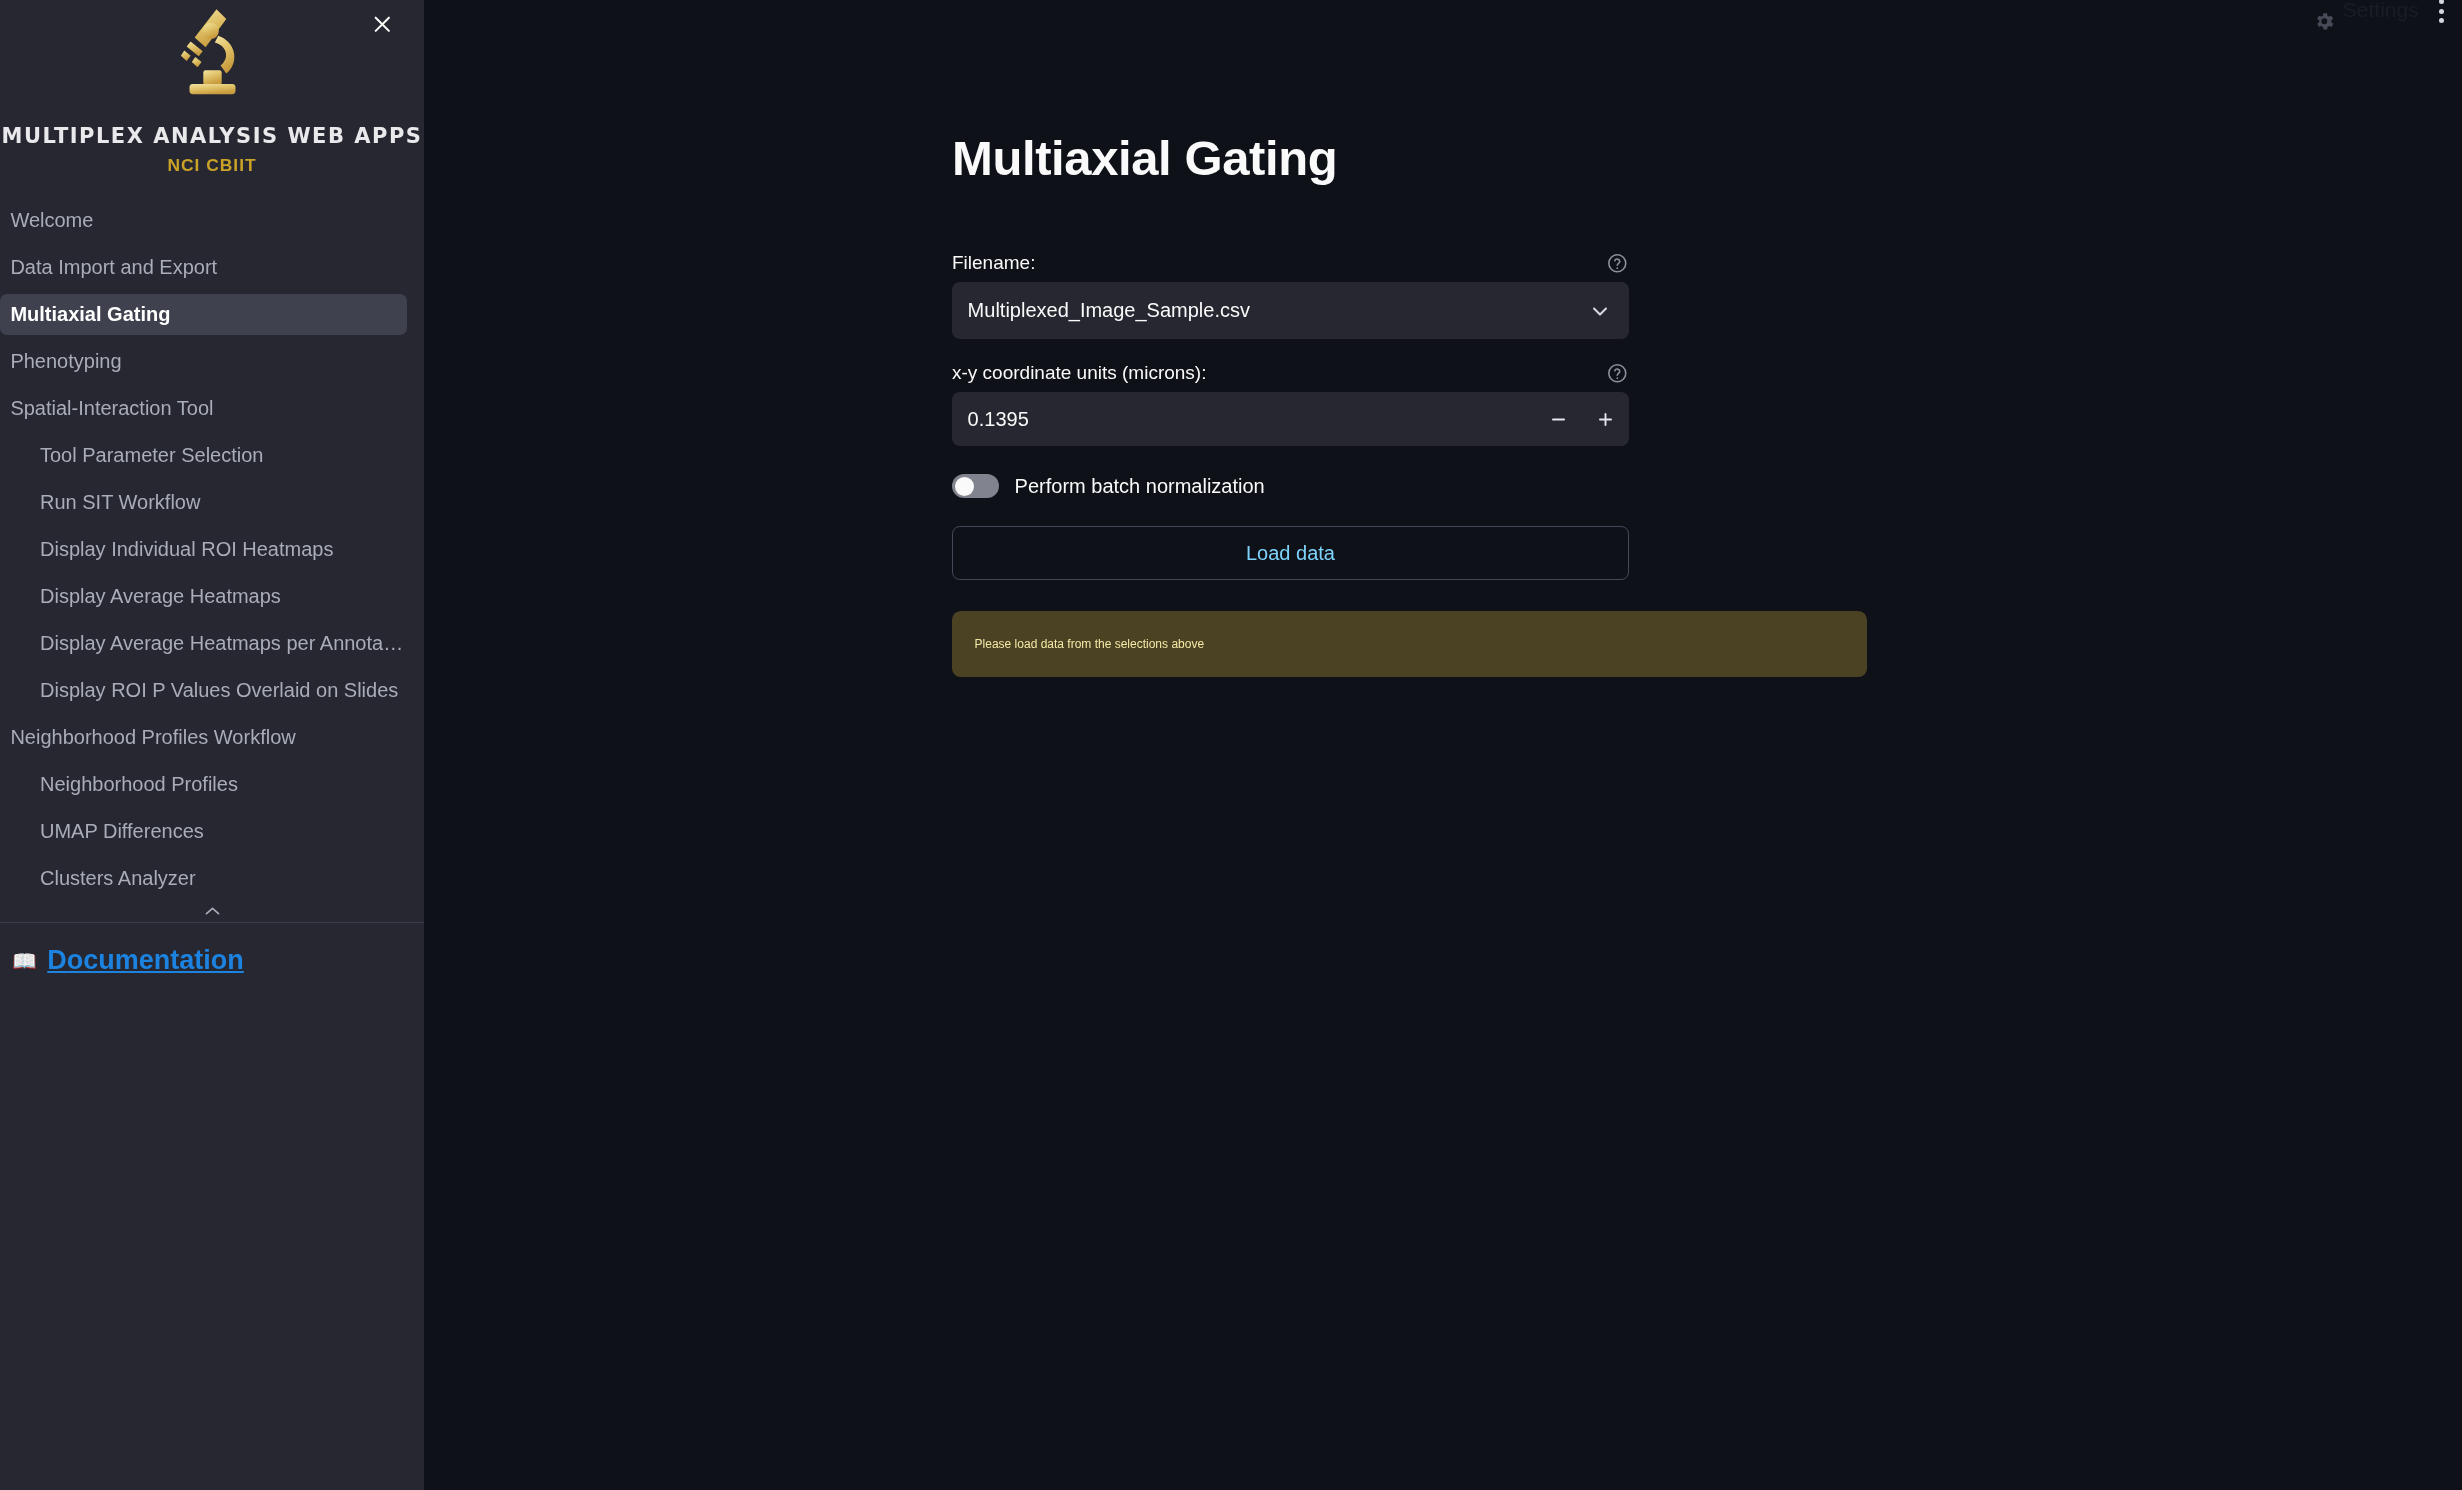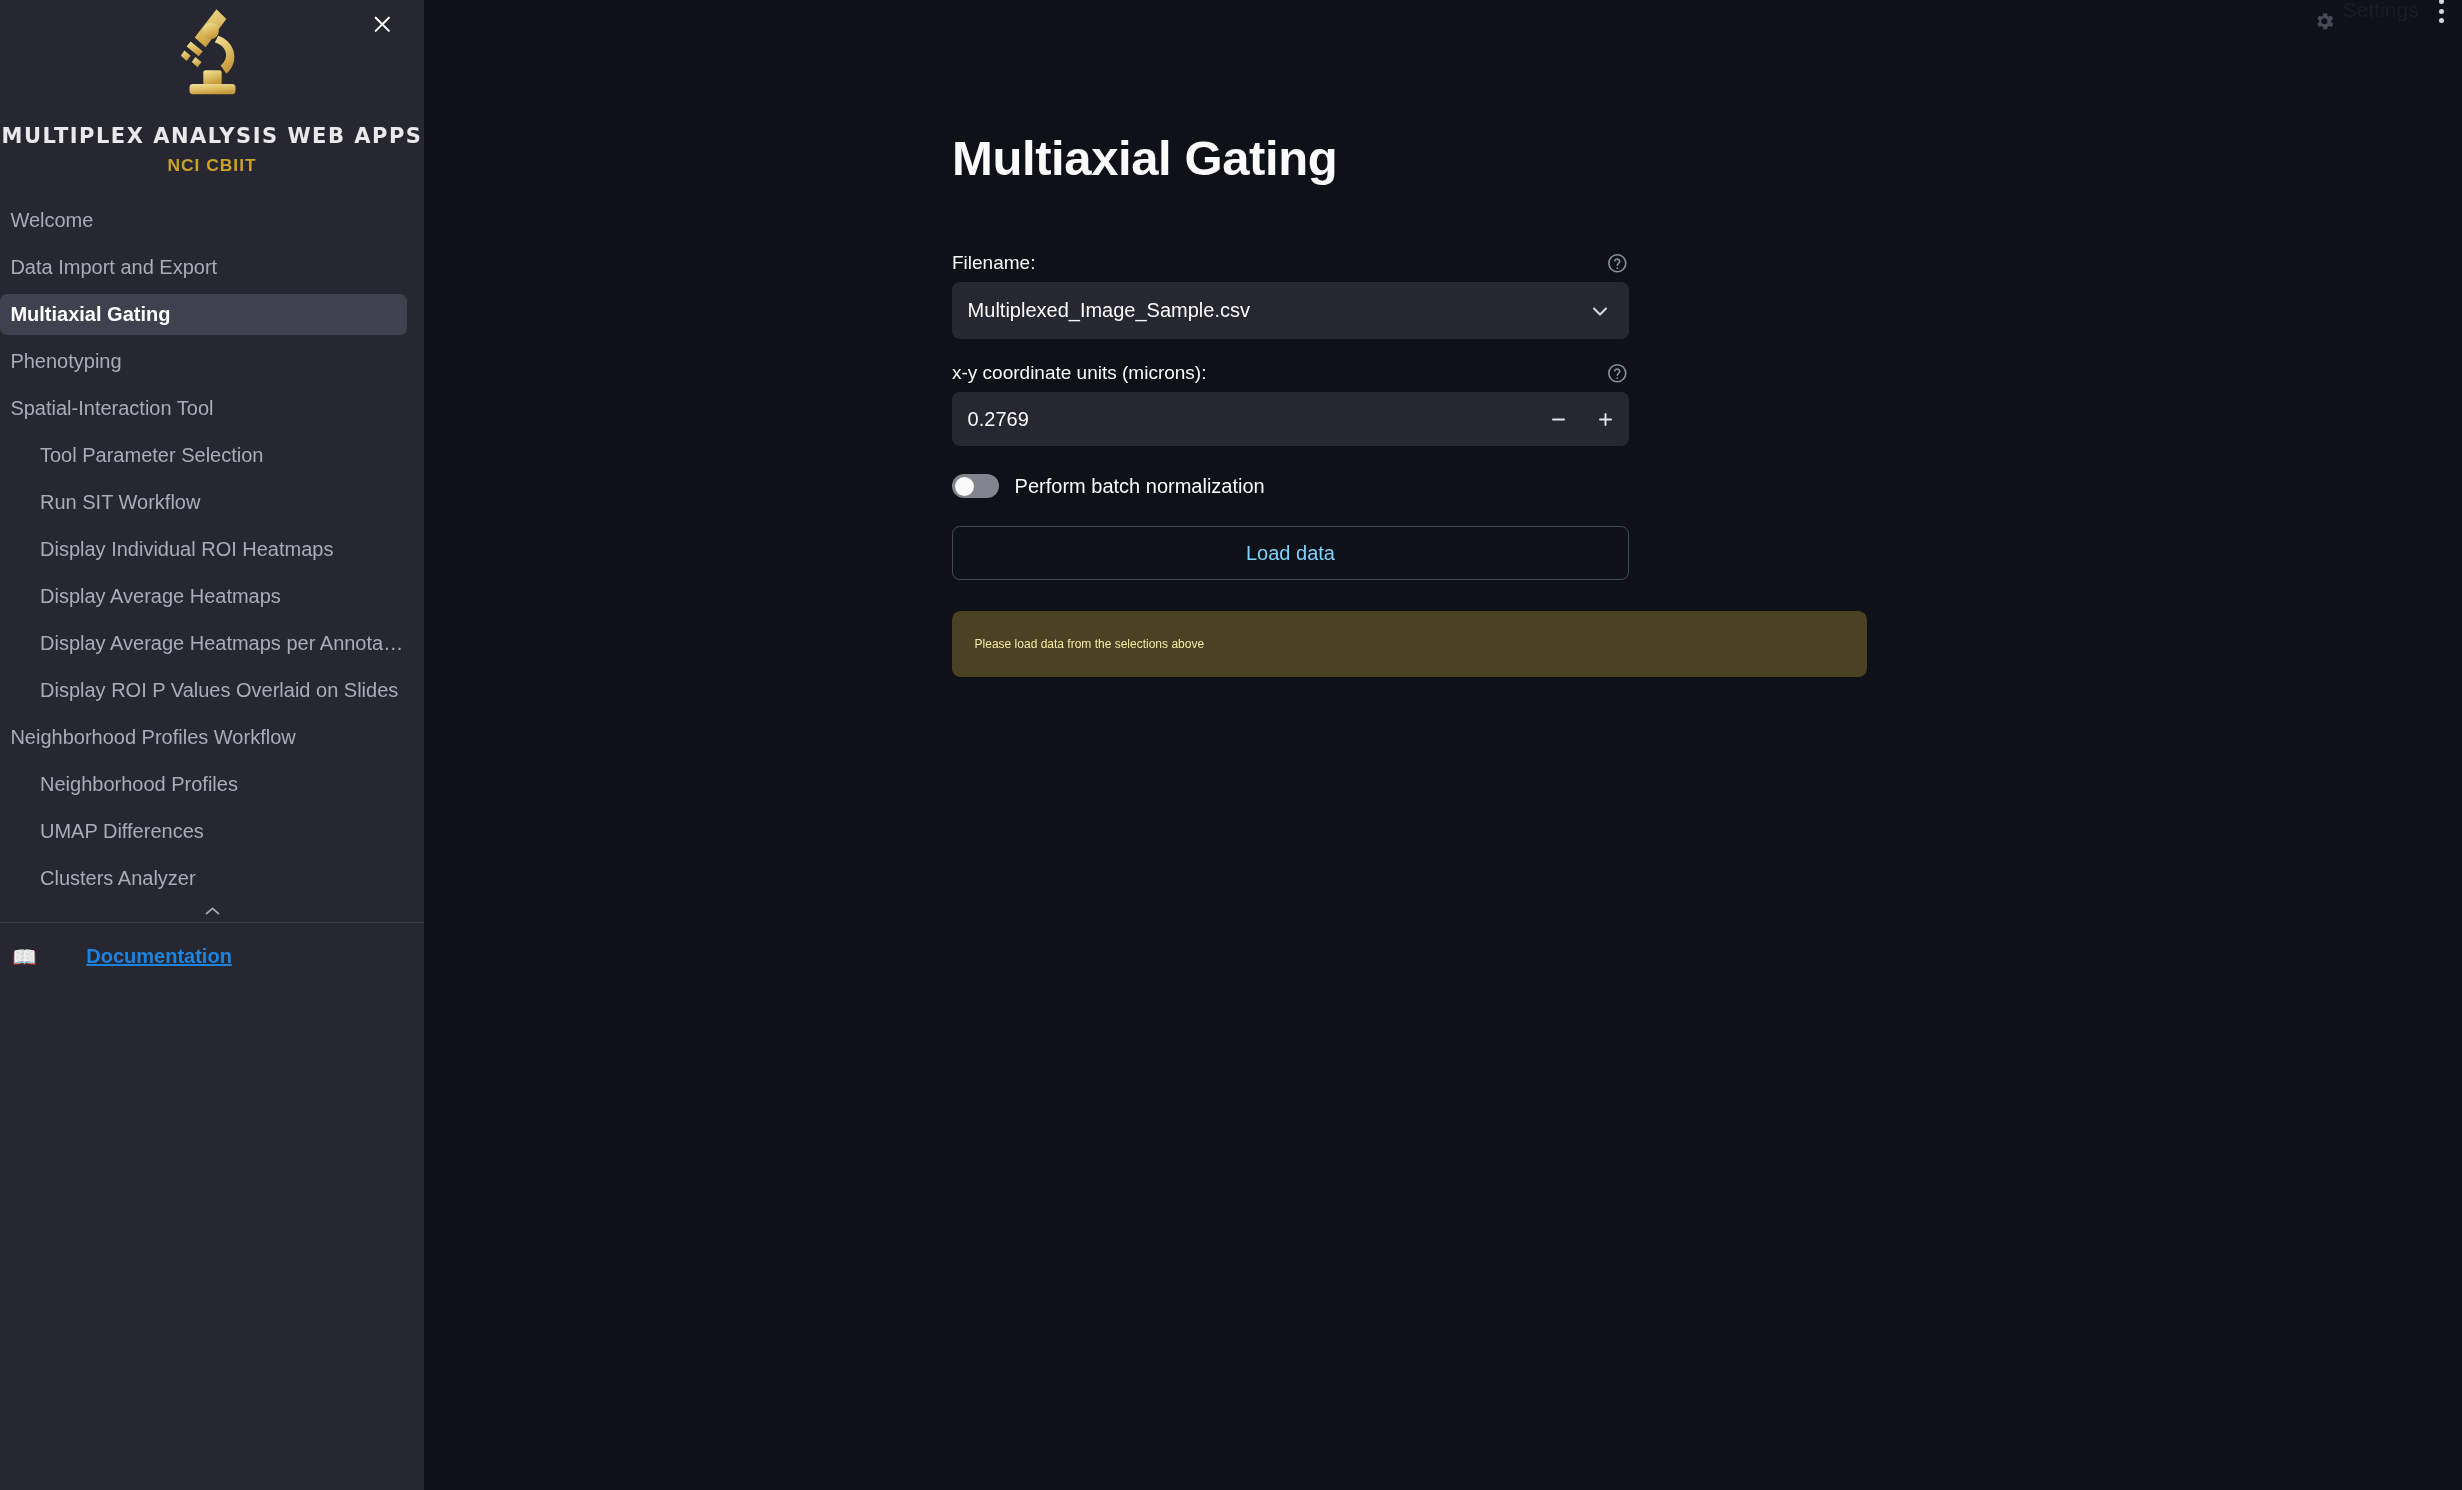--- a/index.html
+++ b/index.html
@@ -83,26 +83,25 @@
     height:0.9px; background:#3a3c47;
     margin:0;
   }
   .doc-row {
     display:flex; align-items:center;
     gap:10.4px;
     padding:22.6px 0 0 12px;
   }
   .doc-icon { font-size:20px; line-height:1; }
   .doc-link {
-    font-size:20px;
+    font-size:27px;
     color:#1c83e1;
     text-decoration:underline;
     font-weight:600;
     cursor:pointer;
-    margin-left:39px;
   }
 
   
   .main {
     flex:1; position:relative;
     background:#0e1117;
     height:1491px;
   }
   .topbar {
     position:absolute; top:0; right:0;
@@ -365,21 +364,21 @@
           <span class="field-label">x-y coordinate units (microns):</span>
           <span class="help-icon">
             <svg viewBox="0 0 24 24" fill="none" stroke="#8a8f9c" stroke-width="1.7">
               <circle cx="12" cy="12" r="9"></circle>
               <path d="M9.4 9.2a2.7 2.7 0 0 1 5.2.9c0 1.8-2.6 2.2-2.6 3.9" stroke-linecap="round"></path>
               <circle cx="12" cy="17.2" r="0.95" fill="#8a8f9c" stroke="none"></circle>
             </svg>
           </span>
         </div>
         <div class="number-box">
-          <span class="number-value">0.2769</span>
+          <span class="number-value">0.1395</span>
           <span class="steppers">
             <span class="step-btn">
               <svg viewBox="0 0 24 24" stroke="#e4e6eb" stroke-width="2.4" stroke-linecap="round">
                   <line x1="5" y1="12" x2="19" y2="12"></line>
                 </svg>
             </span>
             <span class="step-btn">
               <svg viewBox="0 0 24 24" stroke="#e4e6eb" stroke-width="2.4" stroke-linecap="round">
                   <line x1="5" y1="12" x2="19" y2="12"></line>
                   <line x1="12" y1="5" x2="12" y2="19"></line>

